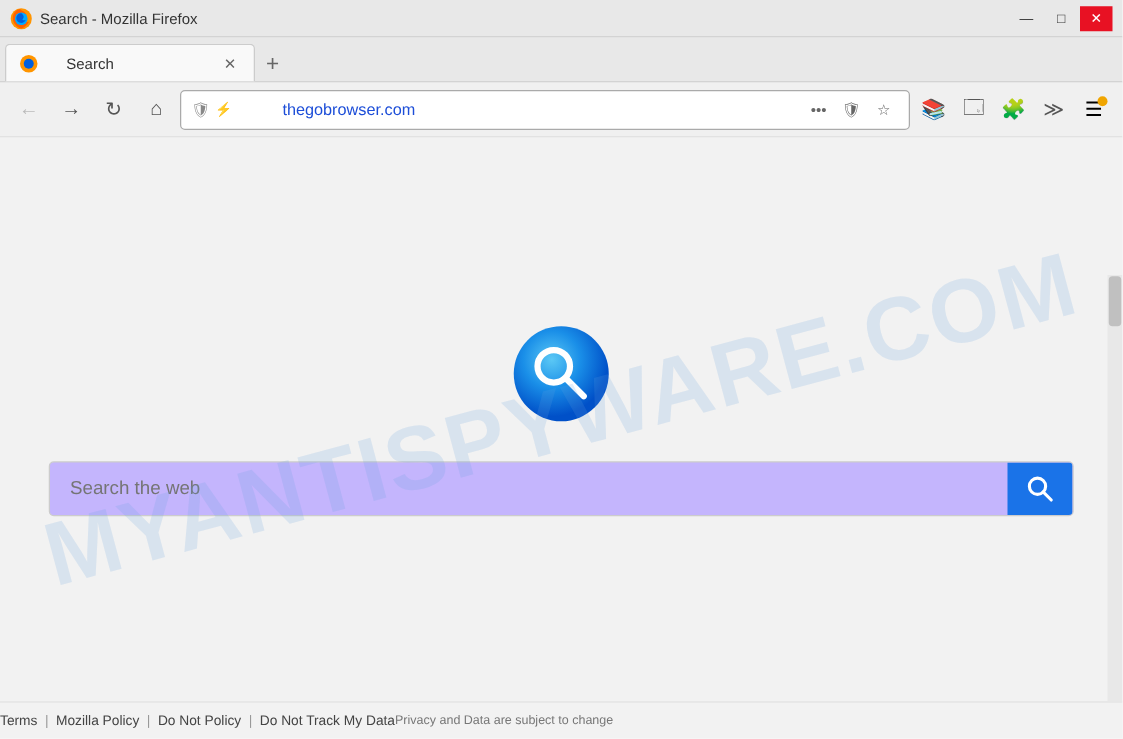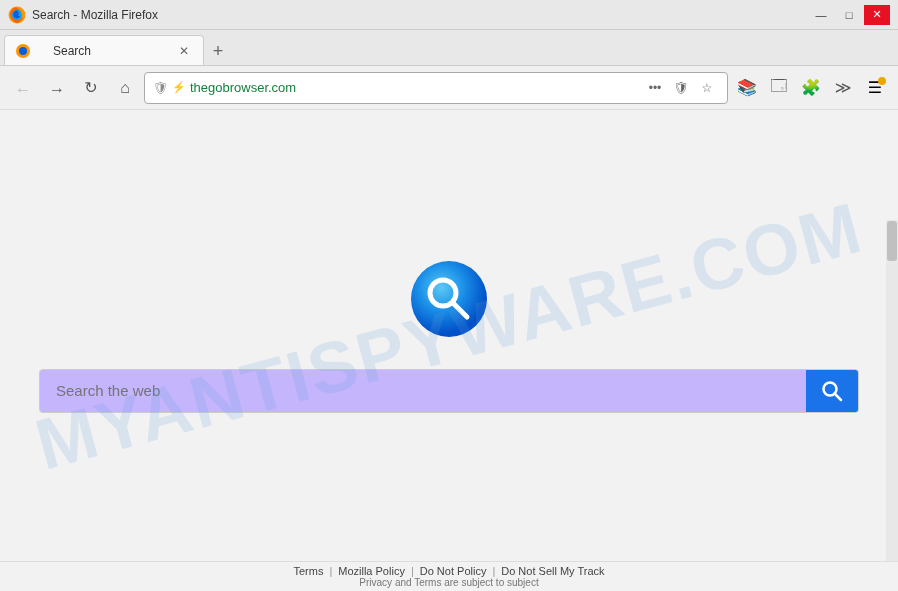--- a/index.html
+++ b/index.html
@@ -102,21 +102,22 @@
       gap: 4px;
     }
     .url-security-icon { font-size: 12px; color: #888; }
     .url-tracking-icon { font-size: 11px; color: #888; }
     .url-input {
       flex: 1;
       border: none;
       outline: none;
       font-size: 13px;
       background: transparent;
-      color: #15803d;
+      color: #1d4ed8;
+      margin-left: 36px;
     }
     .url-actions { display: flex; gap: 2px; }
     .url-action-btn {
       width: 24px; height: 24px;
       background: transparent; border: none;
       border-radius: 3px; cursor: pointer;
       display: flex; align-items: center; justify-content: center;
       color: #666; font-size: 12px;
     }
 
@@ -211,23 +212,23 @@
       justify-content: center;
       color: white;
       font-size: 20px;
     }
 
     
     .footer {
       height: 30px;
       background: #f2f2f2;
       display: flex;
-      flex-direction: column;
-      align-items: center;
-      justify-content: center;
+      flex-direction: row;
+      align-items: center;
+      justify-content: flex-start;
       padding: 2px 0;
       border-top: 1px solid #ddd;
     }
     .footer-links {
       display: flex;
       gap: 0;
       font-size: 11px;
       color: #555;
     }
     .footer-link {
@@ -363,18 +364,18 @@
   </div>
 
   <div class="footer">
     <div class="footer-links">
       <a class="footer-link" href="#">Terms</a>
       <span class="footer-sep"> | </span>
       <a class="footer-link" href="#">Mozilla Policy</a>
       <span class="footer-sep"> | </span>
       <a class="footer-link" href="#">Do Not Policy</a>
       <span class="footer-sep"> | </span>
-      <a class="footer-link" href="#">Do Not Sell My Track</a>
-    </div>
-    <div class="footer-note">Privacy and Terms are subject to subject</div>
+      <a class="footer-link" href="#">Do Not Track My Data</a>
+    </div>
+    <div class="footer-note">Privacy and Data are subject to change</div>
   </div>
 
 </div>
 
 </body></html>

